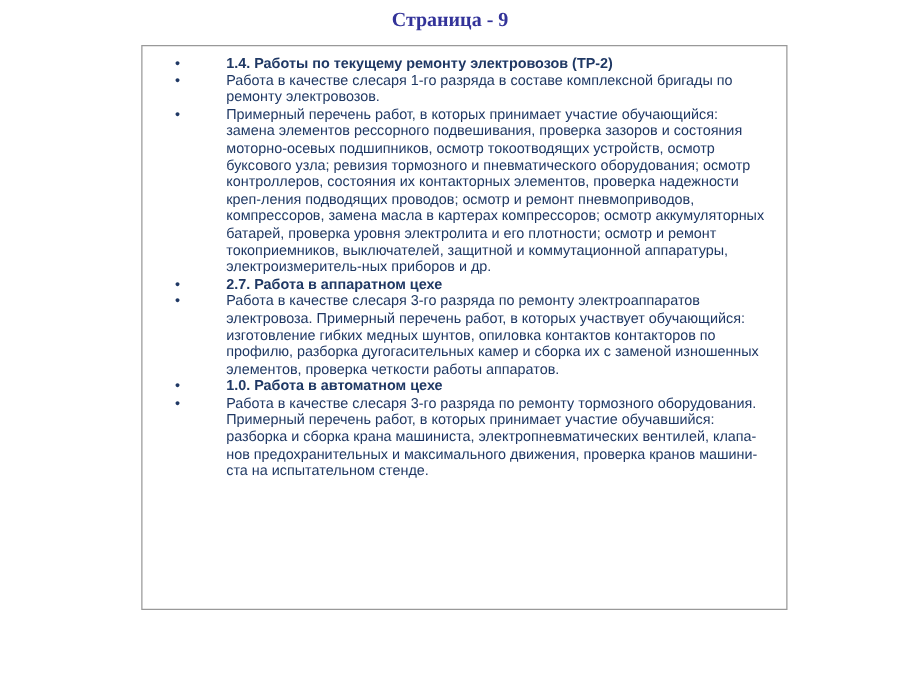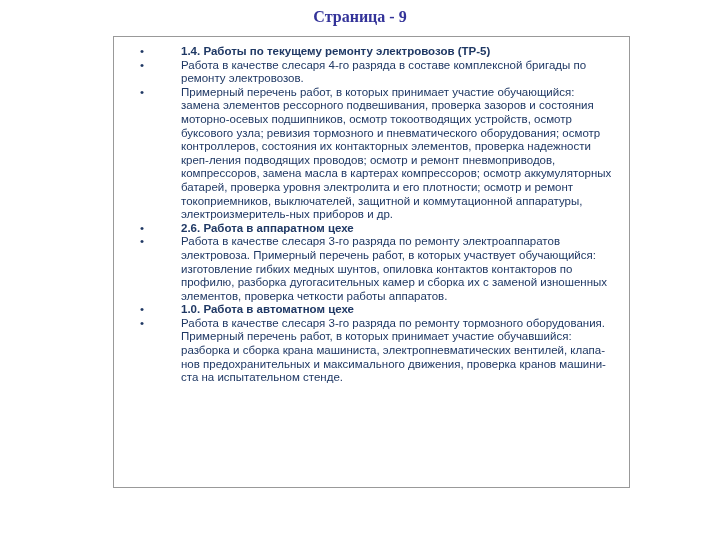--- a/index.html
+++ b/index.html
@@ -60,33 +60,33 @@
 </style>
 </head>
 <body>
 
 <div class="slide">
   <div class="page-title">Страница - 9</div>
   <div class="content-box">
     <div id="bullet-list">
         <div class="bullet-row">
           <span class="bullet-marker">•</span>
-          <span class="bullet-text bold">1.4. Работы по текущему ремонту электровозов (ТР-5)</span>
+          <span class="bullet-text bold">1.4. Работы по текущему ремонту электровозов (ТР-2)</span>
         </div>
         <div class="bullet-row">
           <span class="bullet-marker">•</span>
-          <span class="bullet-text">Работа в качестве слесаря 4-го разряда в составе комплексной бригады по ремонту электровозов.</span>
+          <span class="bullet-text">Работа в качестве слесаря 1-го разряда в составе комплексной бригады по ремонту электровозов.</span>
         </div>
         <div class="bullet-row">
           <span class="bullet-marker">•</span>
           <span class="bullet-text">Примерный перечень работ, в которых принимает участие обучающийся: замена элементов рессорного подвешивания, проверка зазоров и состояния моторно-осевых подшипников, осмотр токоотводящих устройств, осмотр буксового узла; ревизия тормозного и пневматического оборудования; осмотр контроллеров, состояния их контакторных элементов, проверка надежности креп-ления подводящих проводов; осмотр и ремонт пневмоприводов, компрессоров, замена масла в картерах компрессоров; осмотр аккумуляторных батарей, проверка уровня электролита и его плотности; осмотр и ремонт токоприемников, выключателей, защитной и коммутационной аппаратуры, электроизмеритель-ных приборов и др.</span>
         </div>
         <div class="bullet-row">
           <span class="bullet-marker">•</span>
-          <span class="bullet-text bold">2.6. Работа в аппаратном цехе</span>
+          <span class="bullet-text bold">2.7. Работа в аппаратном цехе</span>
         </div>
         <div class="bullet-row">
           <span class="bullet-marker">•</span>
           <span class="bullet-text">Работа в качестве слесаря 3-го разряда по ремонту электроаппаратов электровоза. Примерный перечень работ, в которых участвует обучающийся: изготовление гибких медных шунтов, опиловка контактов контакторов по профилю, разборка дугогасительных камер и сборка их с заменой изношенных элементов, проверка четкости работы аппаратов.</span>
         </div>
         <div class="bullet-row">
           <span class="bullet-marker">•</span>
           <span class="bullet-text bold">1.0. Работа в автоматном цехе</span>
         </div>
         <div class="bullet-row">

